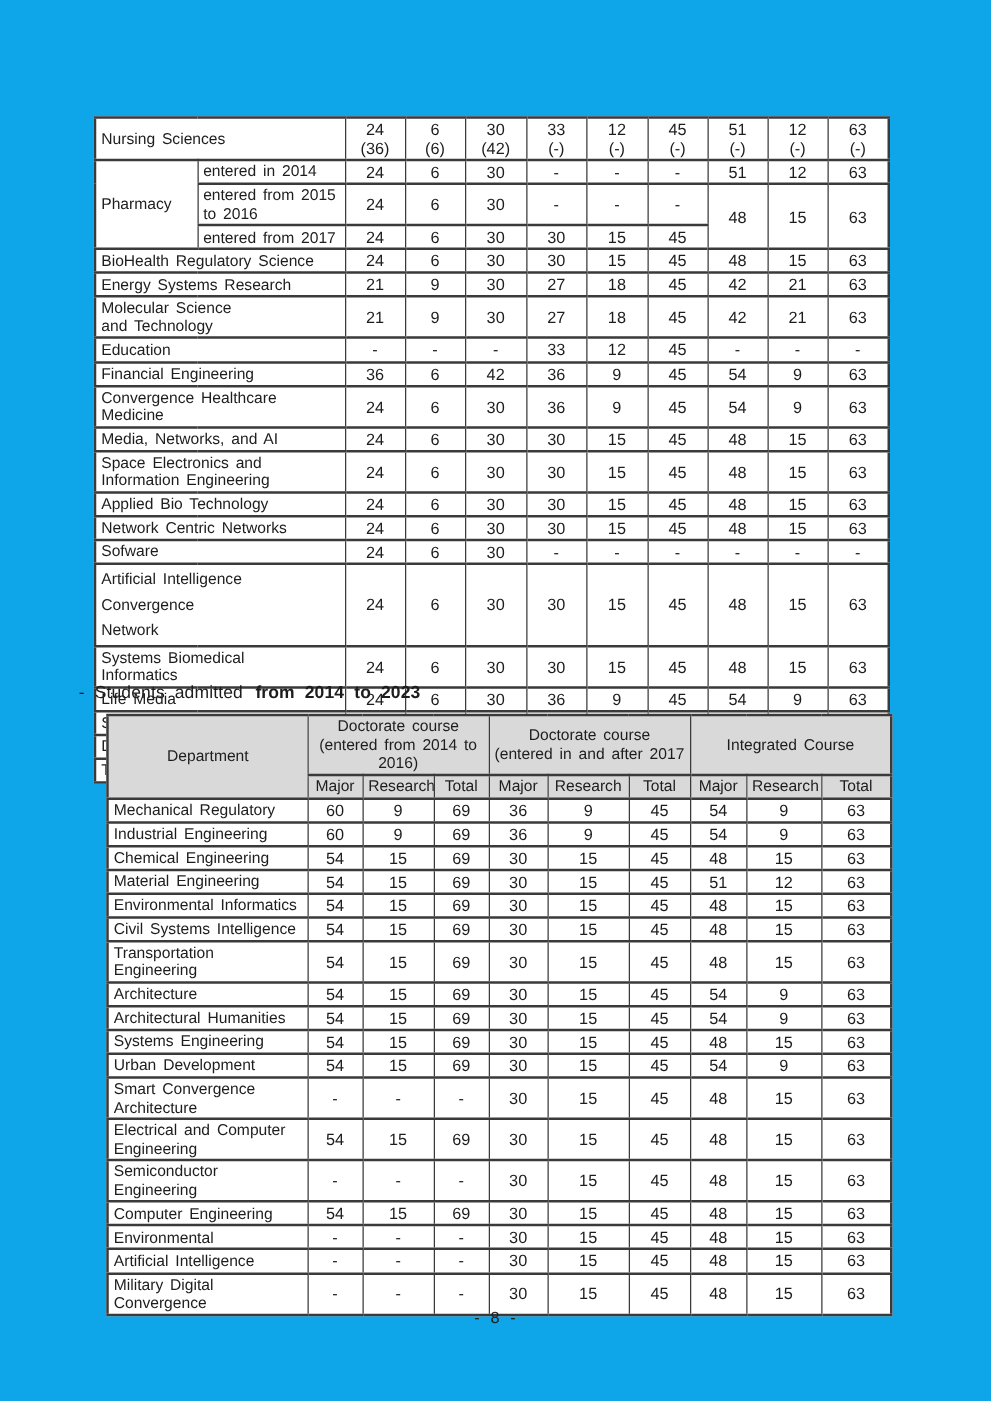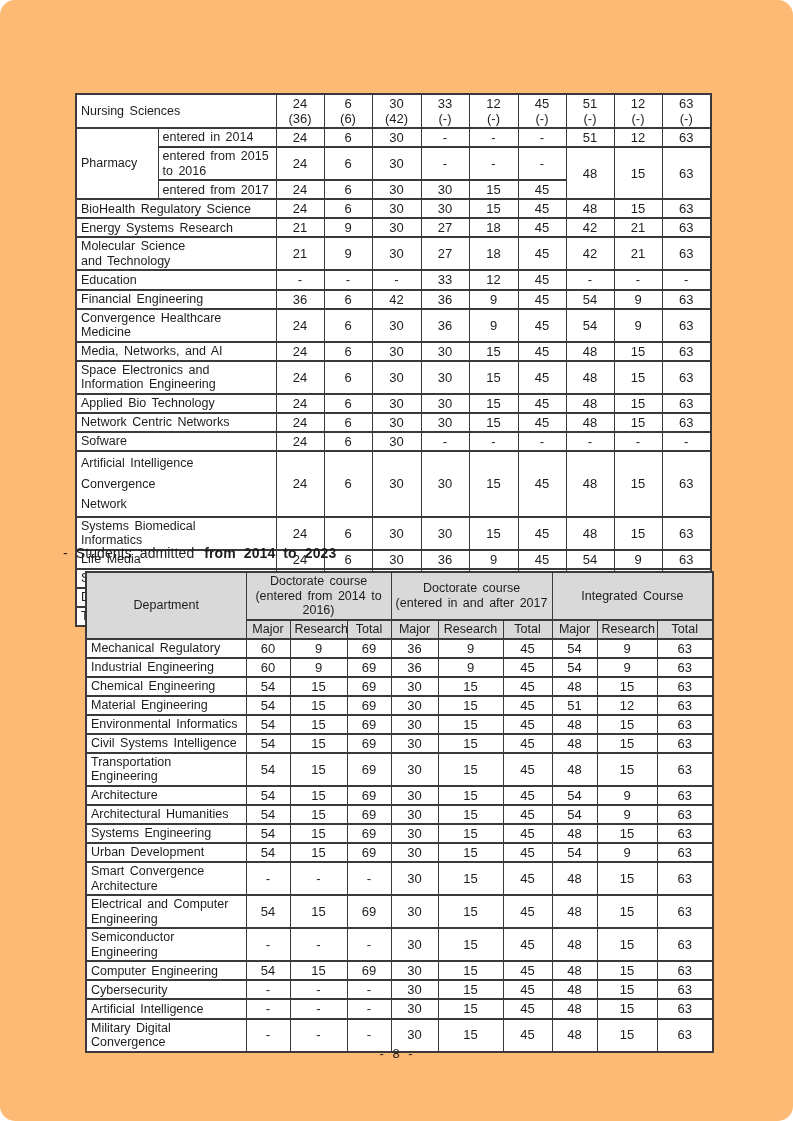--- a/index.html
+++ b/index.html
@@ -4,25 +4,24 @@
 <style>
   :root{
     --border:#3a3a3a;
     --text:#1d1d1d;
     --hbg:#d9d9d9;
   }
   html,body{margin:0;padding:0;background:#ffffff;}
   .page{
     position:relative;
     width:793px;height:1121px;
-    background:#fdba74;
+    background:#0ea5e9;
     font-family:"Liberation Sans",sans-serif;
     color:var(--text);
     overflow:hidden;
-    border-radius:15px;
   }
   table{border-collapse:collapse;table-layout:fixed;background:#fff;}
   td,th{
     border:solid var(--border);
     border-width:2px 1px;
     font:13px/1.16 "Liberation Sans",sans-serif;
     font-weight:normal;
     padding:1px 4px;
     text-align:center;
     vertical-align:middle;
@@ -548,21 +547,21 @@
           <td class="num">15</td>
           <td class="num">69</td>
           <td class="num">30</td>
           <td class="num">15</td>
           <td class="num">45</td>
           <td class="num">48</td>
           <td class="num">15</td>
           <td class="num">63</td>
         </tr>
         <tr>
-          <td class="name">Cybersecurity</td>
+          <td class="name">Environmental</td>
           <td class="num">-</td>
           <td class="num">-</td>
           <td class="num">-</td>
           <td class="num">30</td>
           <td class="num">15</td>
           <td class="num">45</td>
           <td class="num">48</td>
           <td class="num">15</td>
           <td class="num">63</td>
         </tr>

